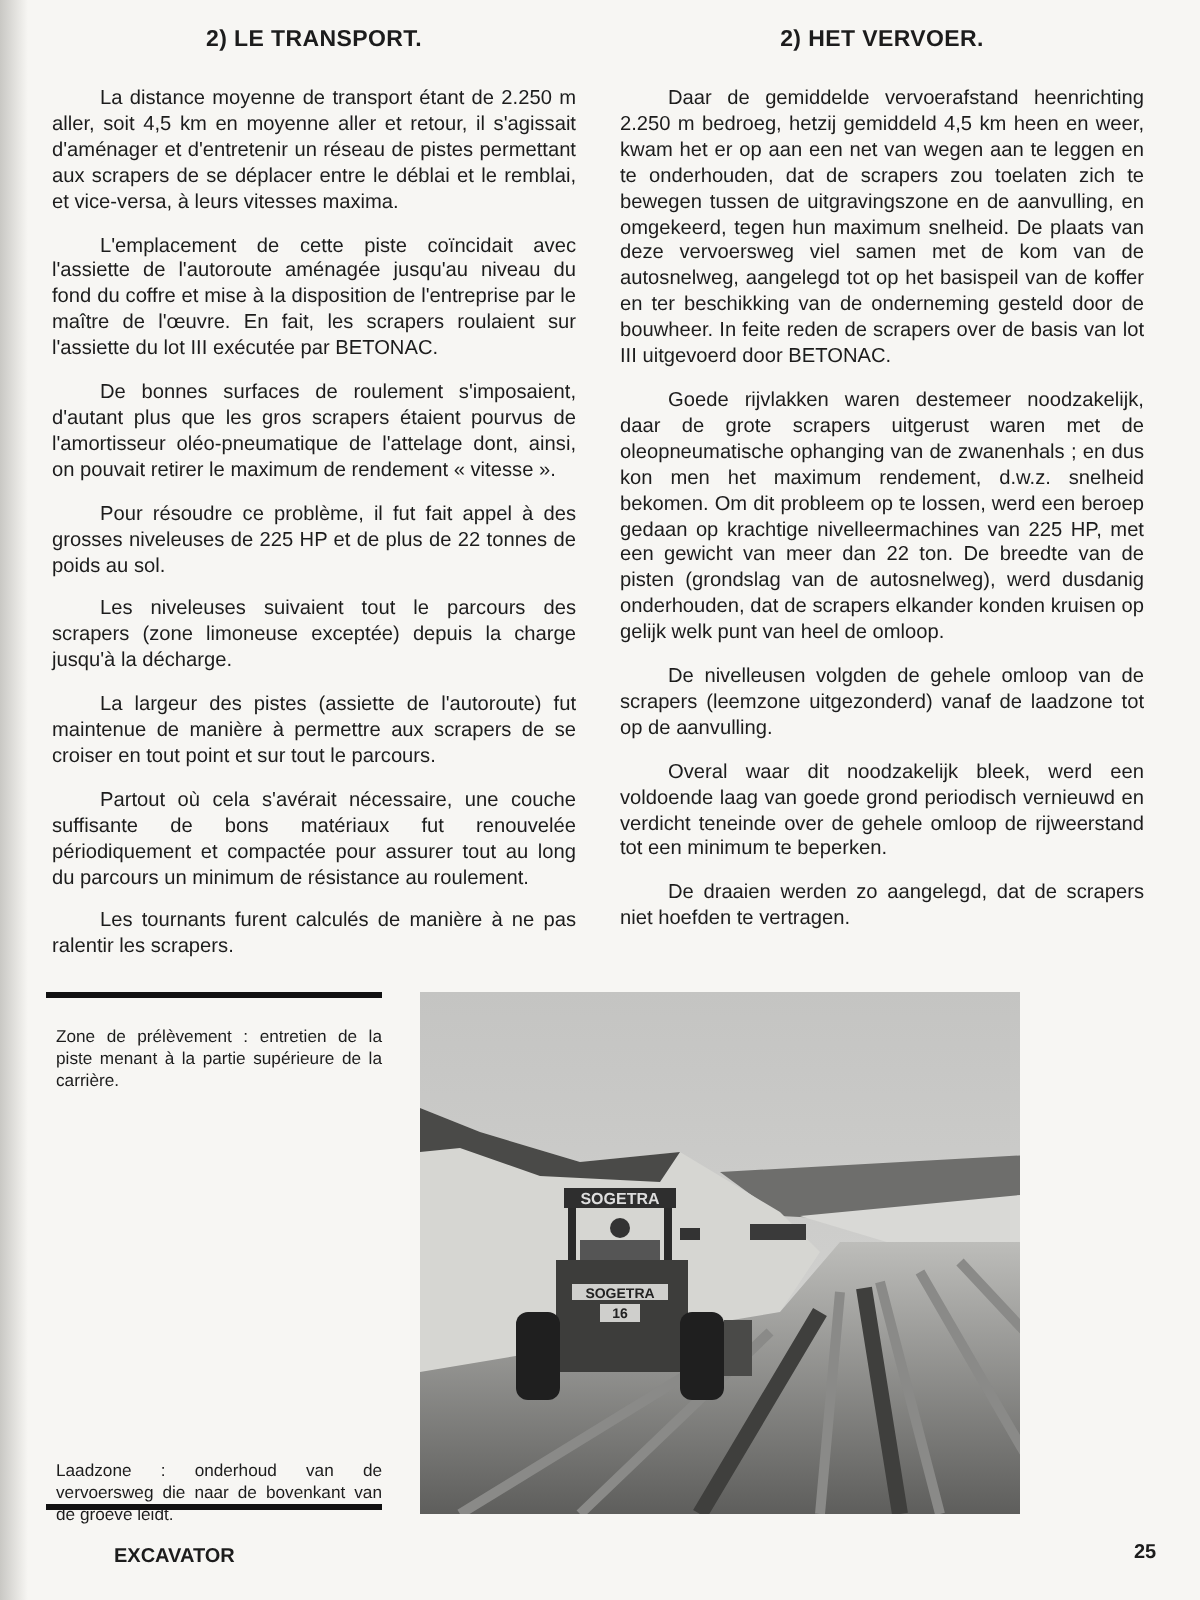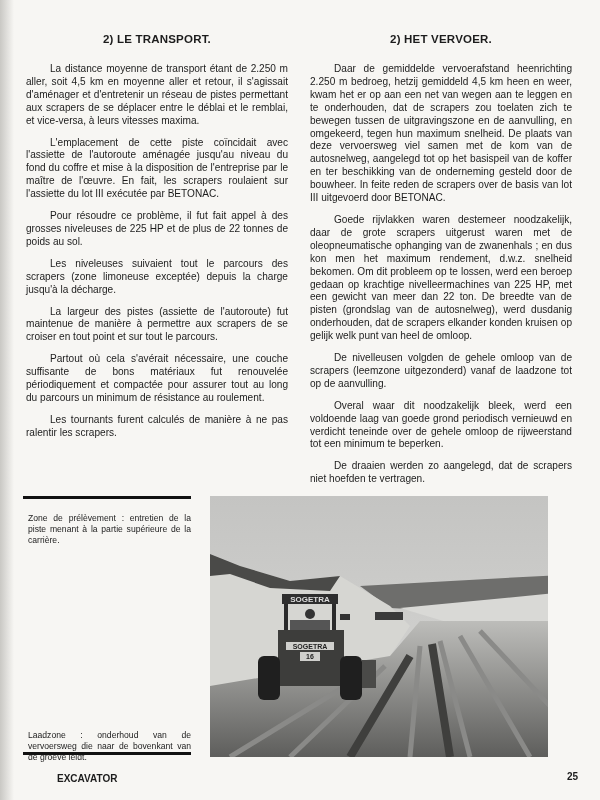--- a/index.html
+++ b/index.html
@@ -11,48 +11,49 @@
   }
   .page-shade {
     position: absolute; left: 0; top: 0; width: 14px; height: 800px;
     background: linear-gradient(to right, #c9c8c4, rgba(247,246,243,0));
   }
   .col { position: absolute; top: 0; width: 262px; }
   .col-left { left: 26px; }
   .col-right { left: 310px; }
   .heading {
     font-weight: bold; font-size: 11.5px; text-align: center;
-    margin: 33px 0 18px 0; letter-spacing: 0.2px;
+    margin: 14px 0 18px 0; letter-spacing: 0.2px;
   }
   .para {
     font-size: 10.1px; line-height: 12.9px; text-align: justify;
     text-indent: 24px; margin: 0 0 9px 0;
   }
   .rule { position: absolute; left: 23px; width: 168px; height: 3px; background: #111; }
   .rule-top { top: 496px; }
   .rule-bottom { top: 752px; }
   .caption {
     position: absolute; left: 28px; width: 163px;
     font-size: 8.6px; line-height: 11px; text-align: justify;
   }
   .caption-top { top: 513px; }
   .caption-bottom { top: 730px; }
-  .photo { position: absolute; left: 210px; top: 496px; width: 338px; height: 261px; overflow: hidden; background: #0ea5e9; }
+  .photo { position: absolute; left: 210px; top: 496px; width: 300px; height: 261px; overflow: hidden; background: #0ea5e9; }
   .footer-left { position: absolute; left: 29px; top: 773px; font-size: 10px; font-weight: bold; padding-left: 28px; }
   .footer-right { position: absolute; left: 567px; top: 771px; font-size: 10px; font-weight: bold; }
 </style>
 </head>
 <body>
 
 <div class="page-shade"></div>
 
 <div class="col col-left">
   <div class="heading">2) LE TRANSPORT.</div>
   <p class="para">La distance moyenne de transport étant de 2.250 m aller, soit 4,5 km en moyenne aller et retour, il s'agissait d'aménager et d'entretenir un réseau de pistes permettant aux scrapers de se déplacer entre le déblai et le remblai, et vice-versa, à leurs vitesses maxima.</p>
   <p class="para">L'emplacement de cette piste coïncidait avec l'assiette de l'autoroute aménagée jusqu'au niveau du fond du coffre et mise à la disposition de l'entreprise par le maître de l'œuvre. En fait, les scrapers roulaient sur l'assiette du lot III exécutée par BETONAC.</p>
+  <p class="para">De bonnes surfaces de roulement s'imposaient, d'autant plus que les gros scrapers étaient pourvus de l'amortisseur oléo-pneumatique de l'attelage dont, ainsi, on pouvait retirer le maximum de rendement « vitesse ».</p>
   <p class="para">Pour résoudre ce problème, il fut fait appel à des grosses niveleuses de 225 HP et de plus de 22 tonnes de poids au sol.</p>
   <p class="para">Les niveleuses suivaient tout le parcours des scrapers (zone limoneuse exceptée) depuis la charge jusqu'à la décharge.</p>
   <p class="para">La largeur des pistes (assiette de l'autoroute) fut maintenue de manière à permettre aux scrapers de se croiser en tout point et sur tout le parcours.</p>
   <p class="para">Partout où cela s'avérait nécessaire, une couche suffisante de bons matériaux fut renouvelée périodiquement et compactée pour assurer tout au long du parcours un minimum de résistance au roulement.</p>
   <p class="para">Les tournants furent calculés de manière à ne pas ralentir les scrapers.</p>
 </div>
 
 <div class="col col-right">
   <div class="heading">2) HET VERVOER.</div>
   <p class="para">Daar de gemiddelde vervoerafstand heenrichting 2.250 m bedroeg, hetzij gemiddeld 4,5 km heen en weer, kwam het er op aan een net van wegen aan te leggen en te onderhouden, dat de scrapers zou toelaten zich te bewegen tussen de uitgravingszone en de aanvulling, en omgekeerd, tegen hun maximum snelheid. De plaats van deze vervoersweg viel samen met de kom van de autosnelweg, aangelegd tot op het basispeil van de koffer en ter beschikking van de onderneming gesteld door de bouwheer. In feite reden de scrapers over de basis van lot III uitgevoerd door BETONAC.</p>

